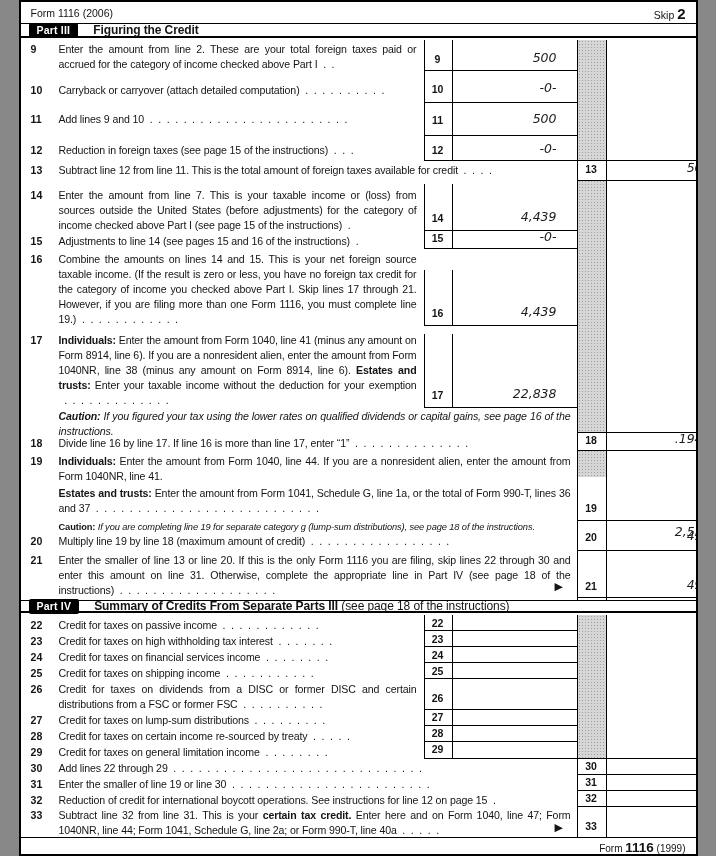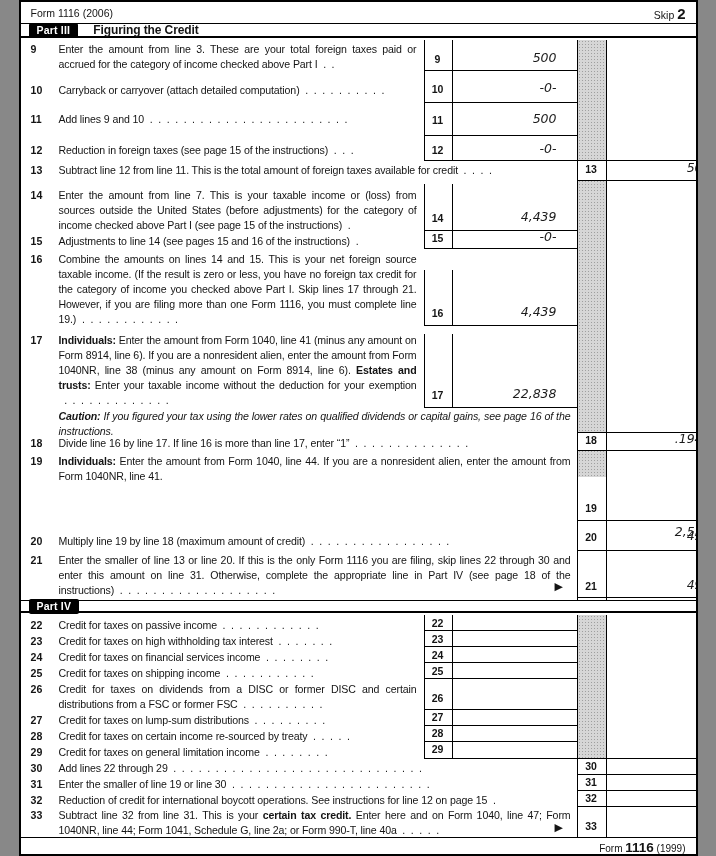--- a/index.html
+++ b/index.html
@@ -116,21 +116,21 @@
   <div class="vl" style="left:431px;top:613px;height:143px;"></div>
   <div class="vl" style="left:556px;top:38px;height:560px;"></div>
   <div class="vl" style="left:556px;top:613px;height:222px;"></div>
   <div class="vl" style="left:585px;top:38px;height:560px;"></div>
   <div class="vl" style="left:585px;top:613px;height:222px;"></div>
   <div class="vl" style="left:710px;top:38px;height:560px;"></div>
   <div class="vl" style="left:710px;top:613px;height:222px;"></div>
 
   <div class="row" style="top:40px;">
     <span class="no">9</span>
-    <div class="dsc w1"><span>Enter the amount from line 3. These are your total foreign taxes paid or accrued for the category of income checked above Part I</span><span class="dots">  .  .</span></div>
+    <div class="dsc w1"><span>Enter the amount from line 2. These are your total foreign taxes paid or accrued for the category of income checked above Part I</span><span class="dots">  .  .</span></div>
   </div>
   <div class="row" style="top:81px;">
     <span class="no">10</span>
     <div class="dsc w1"><span>Carryback or carryover (attach detailed computation)</span><span class="dots">  .  .  .  .  .  .  .  .  .  .</span></div>
   </div>
   <div class="row" style="top:110px;">
     <span class="no">11</span>
     <div class="dsc w1"><span>Add lines 9 and 10</span><span class="dots">  .  .  .  .  .  .  .  .  .  .  .  .  .  .  .  .  .  .  .  .  .  .  .  .</span></div>
   </div>
   <div class="row" style="top:141px;">
@@ -163,20 +163,28 @@
     <span class="no"></span>
     <div class="dsc w2"><span class="b it">Caution:</span><span class="it"> If you figured your tax using the lower rates on qualified dividends or capital gains, see page 16 of the instructions.</span></div>
   </div>
   <div class="row" style="top:434px;">
     <span class="no">18</span>
     <div class="dsc w2"><span>Divide line 16 by line 17. If line 16 is more than line 17, enter “1”</span><span class="dots">  .  .  .  .  .  .  .  .  .  .  .  .  .  .</span></div>
   </div>
   <div class="row" style="top:452px;">
     <span class="no">19</span>
     <div class="dsc w2"><span class="b">Individuals:</span><span> Enter the amount from Form 1040, line 44. If you are a nonresident alien, enter the amount from Form 1040NR, line 41.</span></div>
+  </div>
+  <div class="row" style="top:484px;">
+    <span class="no"></span>
+    <div class="dsc w2"><span class="b">Estates and trusts:</span><span> Enter the amount from Form 1041, Schedule G, line 1a, or the total of Form 990-T, lines 36 and 37</span><span class="dots">  .  .  .  .  .  .  .  .  .  .  .  .  .  .  .  .  .  .  .  .  .  .  .  .  .  .  .</span></div>
+  </div>
+  <div class="row" style="top:519px;">
+    <span class="no"></span>
+    <div class="dsc w2 caution-sm"><span class="b">Caution:</span><span class="it"> If you are completing line 19 for separate category g (lump-sum distributions), see page 18 of the instructions.</span></div>
   </div>
   <div class="row" style="top:532px;">
     <span class="no">20</span>
     <div class="dsc w2"><span>Multiply line 19 by line 18 (maximum amount of credit)</span><span class="dots">  .  .  .  .  .  .  .  .  .  .  .  .  .  .  .  .  .</span></div>
   </div>
   <div class="row" style="top:551px;">
     <span class="no">21</span>
     <div class="dsc w2"><span>Enter the smaller of line 13 or line 20. If this is the only Form 1116 you are filing, skip lines 22 through 30 and enter this amount on line 31. Otherwise, complete the appropriate line in Part IV (see page 18 of the instructions)</span><span class="dots">  .  .  .  .  .  .  .  .  .  .  .  .  .  .  .  .  .  .  .</span></div>
   </div>
   <div class="arrow" style="left:534px;top:579px;">▶</div>
@@ -204,20 +212,21 @@
   <div class="val right" style="top:429px;">.1944</div>
   <div class="cellno right" style="top:499px;">19</div>
   <div class="val right" style="top:522px;">2,551</div>
   <div class="cellno right" style="top:528px;">20</div>
   <div class="val right" style="top:526px;">496</div>
   <div class="cellno right" style="top:577px;">21</div>
   <div class="val right" style="top:575px;">496</div>
 
   <div class="bar" style="top:598px;height:13px;">
     <span class="bar-label">Part IV</span>
+    <span class="bar-title"><span>Summary of Credits From Separate Parts III</span><span class="bar-suffix"> (see page 18 of the instructions)</span></span>
   </div>
 
   <div class="row" style="top:616px;">
     <span class="no">22</span>
     <div class="dsc w1"><span>Credit for taxes on passive income</span><span class="dots">  .  .  .  .  .  .  .  .  .  .  .  .</span></div>
   </div>
   <div class="row" style="top:632px;">
     <span class="no">23</span>
     <div class="dsc w1"><span>Credit for taxes on high withholding tax interest</span><span class="dots">  .  .  .  .  .  .  .</span></div>
   </div>

